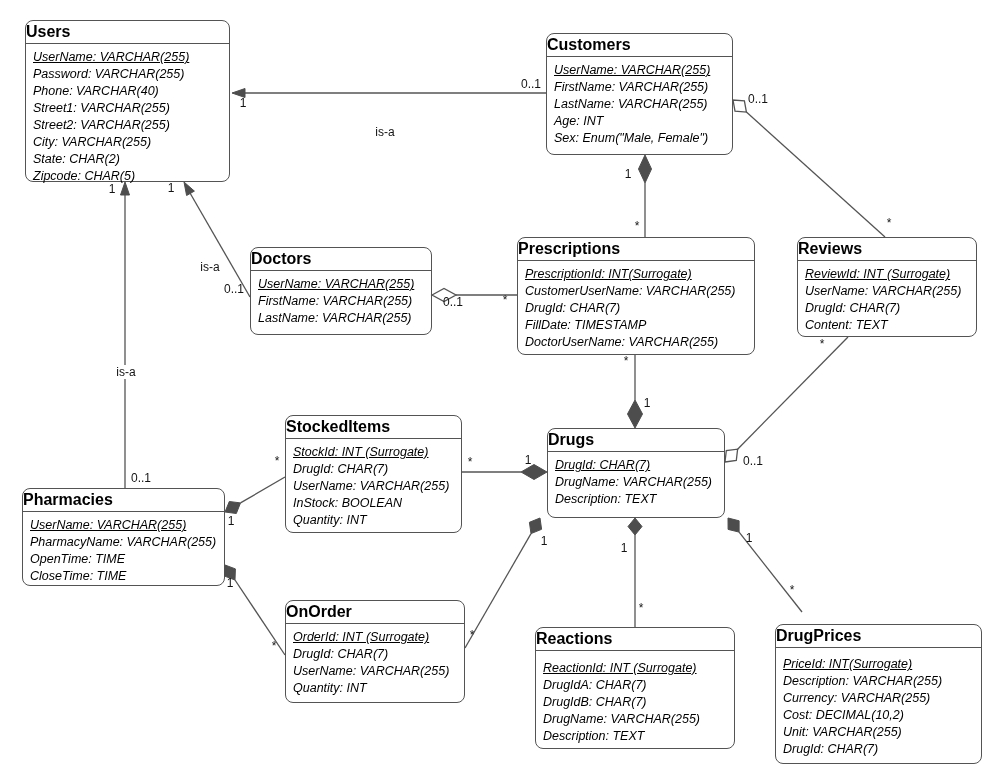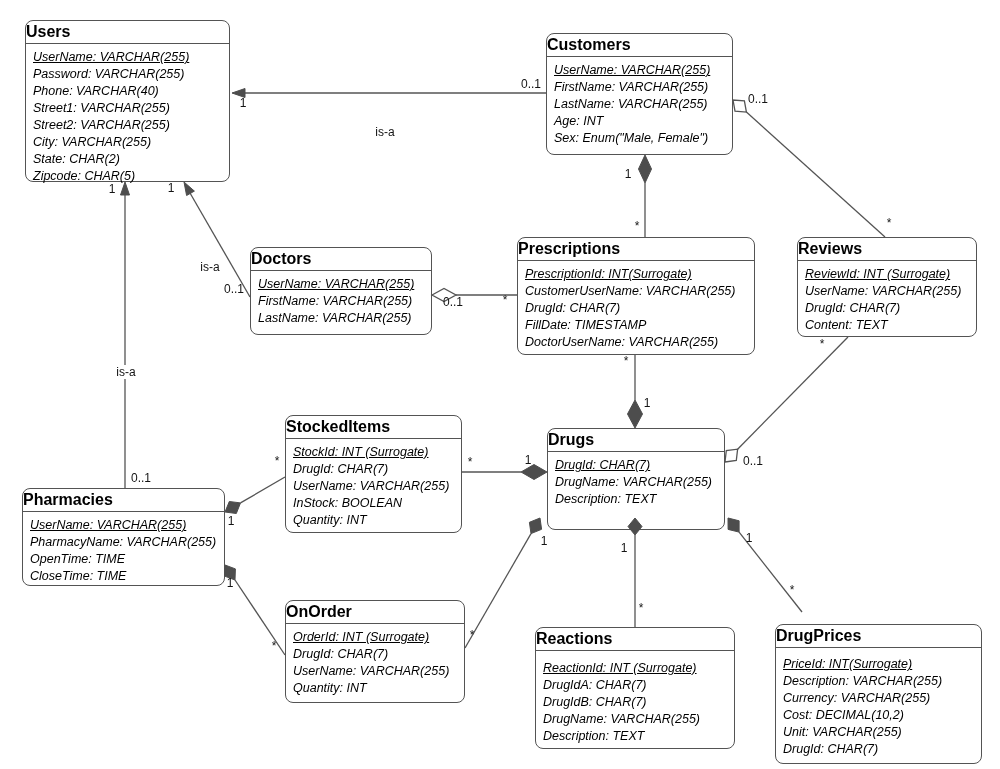--- a/index.html
+++ b/index.html
@@ -93,21 +93,21 @@
     <div class="entity-title">StockedItems</div>
     <div class="entity-attrs">
         <div class="attr pk">StockId: INT (Surrogate)</div>
         <div class="attr">DrugId: CHAR(7)</div>
         <div class="attr">UserName: VARCHAR(255)</div>
         <div class="attr">InStock: BOOLEAN</div>
         <div class="attr">Quantity: INT</div>
       </div>
   </div>
 
-  <div class="entity" style="left:547px;top:428px;width:178px;height:102px">
+  <div class="entity" style="left:547px;top:428px;width:178px;height:90px">
     <div class="entity-title">Drugs</div>
     <div class="entity-attrs">
         <div class="attr pk">DrugId: CHAR(7)</div>
         <div class="attr">DrugName: VARCHAR(255)</div>
         <div class="attr">Description: TEXT</div>
       </div>
   </div>
 
   <div class="entity" style="left:22px;top:488px;width:203px;height:98px">
     <div class="entity-title">Pharmacies</div>

